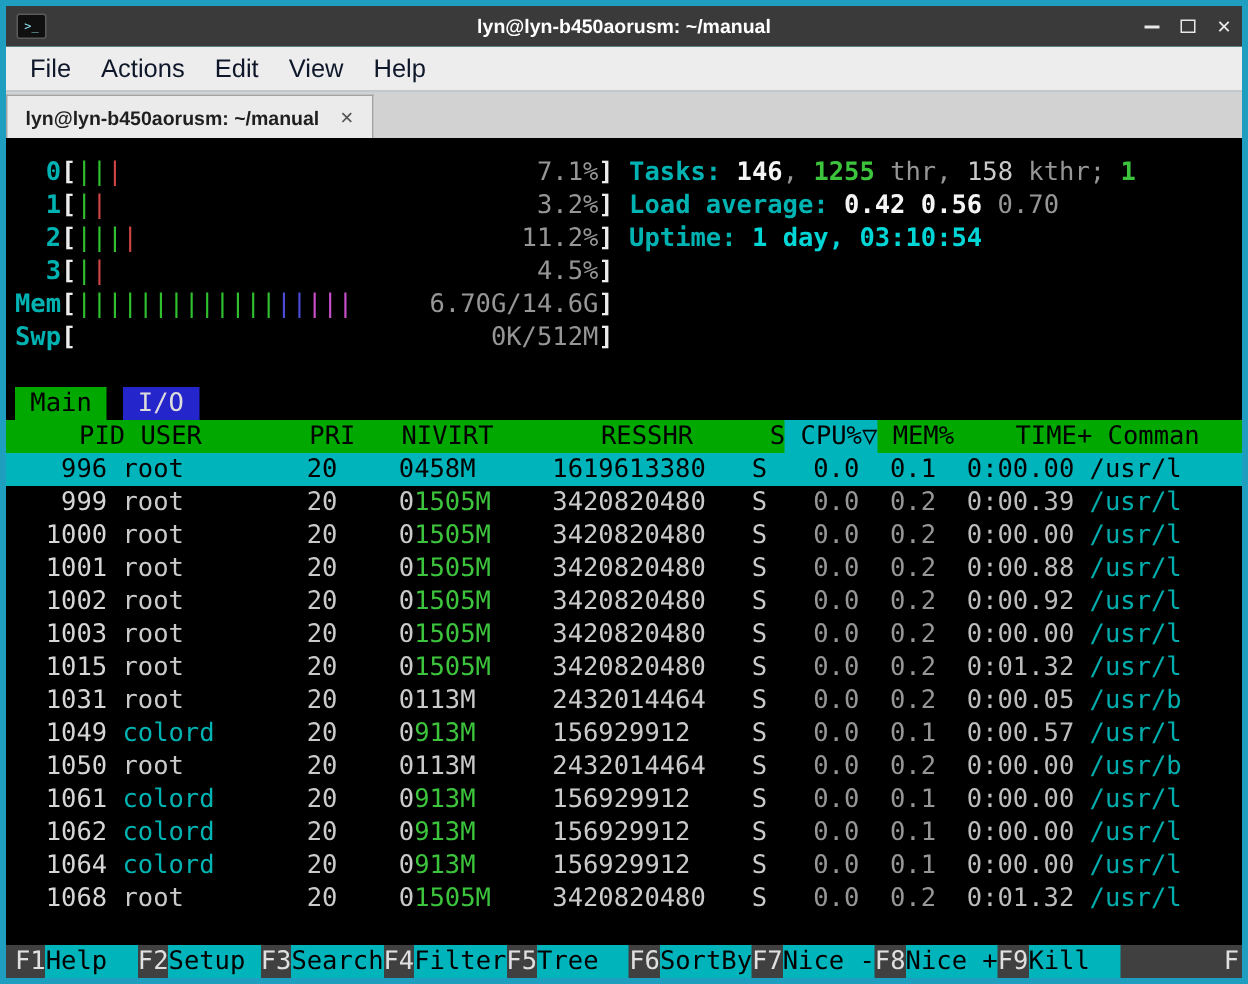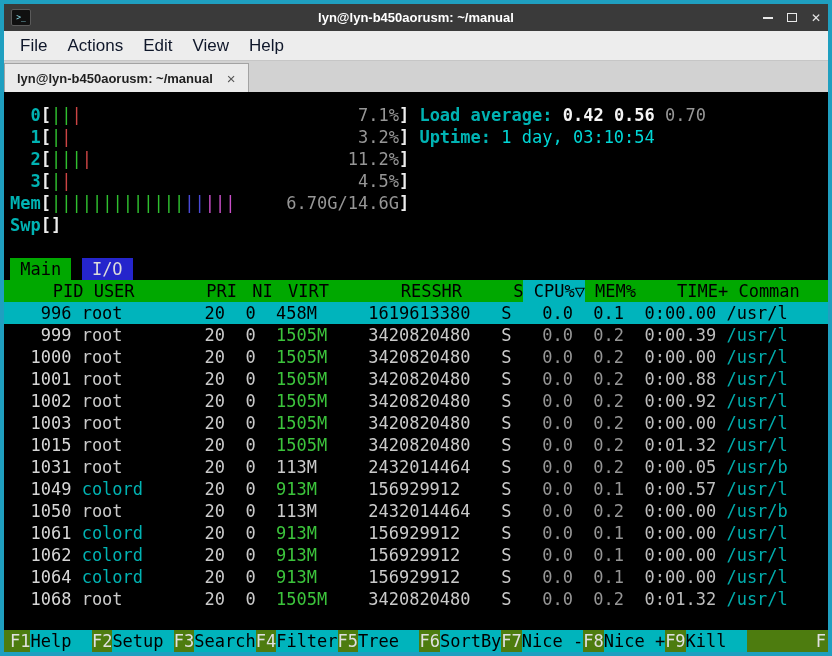--- a/index.html
+++ b/index.html
@@ -46,55 +46,55 @@
   .mid{display:inline-block;width:3ch;text-align:right;color:var(--text-cyan);font-weight:bold}
   .br{color:#ededed;font-weight:bold}
   .mbody{flex:1;display:flex;justify-content:space-between;overflow:hidden}
   .bars{white-space:pre}
   .mval{color:var(--text-gray)}
   .bar-green{color:var(--bar-green)}
   .bar-blue{color:var(--bar-blue)}
   .bar-red{color:var(--bar-red)}
   .bar-magenta{color:var(--bar-magenta)}
   .t-cyan{color:var(--text-cyan);font-weight:bold}
-  .t-bcyan{color:var(--bright-cyan);font-weight:normal}
+  .t-bcyan{color:var(--bright-cyan);font-weight:bold}
   .t-white{color:var(--text-white)}
   .t-bwhite{color:var(--bright-white);font-weight:bold}
   .t-gray{color:var(--text-gray)}
   .t-green{color:var(--text-green)}
   .t-bgreen{color:var(--text-green);font-weight:bold}
   
   .screen-tabs{padding-left:6px}
   .stab{display:inline-block;padding:0 1ch}
   .stab.active{background:var(--green);color:#000}
   .stab.inactive{background:var(--blue-tab);color:#dcdcdc;margin-left:1ch}
   
   .thead{display:flex;background:var(--green);color:#000;padding-left:18px}
   .thead .sortcol{background:var(--cyan-bg)}
   .prow{display:flex;padding-left:6px}
   .prow.sel{background:var(--cyan-bg)}
   .prow.sel span{color:#000 !important;font-weight:normal}
   .c-pid{display:inline-block;width:6ch;text-align:right}
   .c-user{display:inline-block;width:10ch;padding-left:1ch;overflow:hidden}
   .c-pri{display:inline-block;width:5ch;text-align:right}
-  .c-ni{display:inline-block;width:5ch;text-align:center}
+  .c-ni{display:inline-block;width:5ch;text-align:right}
   .c-virt{display:inline-block;width:7ch;text-align:left}
   .c-res{display:inline-block;width:7ch;text-align:right}
   .c-shr{display:inline-block;width:7ch;text-align:left}
   .c-s{display:inline-block;width:2ch;text-align:right}
   .c-cpu{display:inline-block;width:6ch;text-align:right}
   .c-mem{display:inline-block;width:5ch;text-align:right}
   .c-time{display:inline-block;width:9ch;text-align:right}
   .c-cmd{flex:1;padding-left:1ch;overflow:hidden;white-space:pre}
   .t-pid{color:#d6d6d6}
   .t-time{color:#bdbdbd}
   .t-cmd{color:var(--cmd-cyan)}
   .u-cyan{color:var(--text-cyan)}
   
-  .fnbar{display:flex;background:#4d7c0f;padding-left:6px;overflow:hidden}
+  .fnbar{display:flex;background:#404040;padding-left:6px;overflow:hidden}
   .fkey{display:flex}
   .fk-key{color:#e0e0e0}
   .fk-label{display:inline-block;width:6ch;padding-right:6px;background:var(--cyan-bg);color:#000;overflow:hidden;white-space:pre}
   .fkey.flast{margin-left:auto;margin-right:2px}
 </style>
 </head>
 <body>
 
 <div class="window">
 
@@ -132,23 +132,24 @@
   </div>
 
   <div class="terminal">
     <div class="meters">
       <div class="meters-left">
           <div class="mline"><span class="mid">0</span><span class="br">[</span><div class="mbody"><span class="bars"><span class="bar-green">|</span><span class="bar-green">|</span><span class="bar-red">|</span></span><span class="mval">7.1%</span></div><span class="br">]</span></div>
           <div class="mline"><span class="mid">1</span><span class="br">[</span><div class="mbody"><span class="bars"><span class="bar-green">|</span><span class="bar-red">|</span></span><span class="mval">3.2%</span></div><span class="br">]</span></div>
           <div class="mline"><span class="mid">2</span><span class="br">[</span><div class="mbody"><span class="bars"><span class="bar-green">|</span><span class="bar-green">|</span><span class="bar-green">|</span><span class="bar-red">|</span></span><span class="mval">11.2%</span></div><span class="br">]</span></div>
           <div class="mline"><span class="mid">3</span><span class="br">[</span><div class="mbody"><span class="bars"><span class="bar-green">|</span><span class="bar-red">|</span></span><span class="mval">4.5%</span></div><span class="br">]</span></div>
           <div class="mline"><span class="mid">Mem</span><span class="br">[</span><div class="mbody"><span class="bars"><span class="bar-green">|</span><span class="bar-green">|</span><span class="bar-green">|</span><span class="bar-green">|</span><span class="bar-green">|</span><span class="bar-green">|</span><span class="bar-green">|</span><span class="bar-green">|</span><span class="bar-green">|</span><span class="bar-green">|</span><span class="bar-green">|</span><span class="bar-green">|</span><span class="bar-green">|</span><span class="bar-blue">|</span><span class="bar-blue">|</span><span class="bar-magenta">|</span><span class="bar-magenta">|</span><span class="bar-magenta">|</span></span><span class="mval">6.70G/14.6G</span></div><span class="br">]</span></div>
-          <div class="mline"><span class="mid">Swp</span><span class="br">[</span><span class="br">]</span></div>
+          <div class="mline"><span class="mid">Swp</span><span class="br">[</span><div class="mbody"><span class="bars"></span><span class="mval">0K/512M</span></div><span class="br">]</span></div>
         </div>
       <div class="meters-right">
+          <div class="iline"><span class="t-cyan">Tasks: </span><span class="t-bwhite">146</span><span class="t-gray">, </span><span class="t-bgreen">1255</span><span class="t-gray"> thr, </span><span class="t-white">158</span><span class="t-gray"> kthr; </span><span class="t-bgreen">1</span></div>
           <div class="iline"><span class="t-cyan">Load average: </span><span class="t-bwhite">0.42 </span><span class="t-bwhite">0.56 </span><span class="t-gray">0.70</span></div>
           <div class="iline"><span class="t-cyan">Uptime: </span><span class="t-bcyan">1 day, 03:10:54</span></div>
         </div>
     </div>
     <div class="spacer"></div>
     <div class="screen-tabs"><span class="stab active">Main</span><span class="stab inactive">I/O</span></div>
     <div class="thead"><span class="c-pid">PID</span><span class="c-user">USER</span><span class="c-pri">PRI</span><span class="c-ni">NI</span><span class="c-virt">VIRT</span><span class="c-res">RES</span><span class="c-shr">SHR</span><span class="c-s">S</span><span class="c-cpu sortcol">CPU%▽</span><span class="c-mem">MEM%</span><span class="c-time">TIME+</span><span class="c-cmd">Comman</span></div>
     <div class="plist">
         <div class="prow sel"><span class="c-pid t-pid">996</span><span class="c-user t-white">root</span><span class="c-pri t-white">20</span><span class="c-ni t-white">0</span><span class="c-virt t-white">458M</span><span class="c-res t-white">16196</span><span class="c-shr t-white">13380</span><span class="c-s t-white">S</span><span class="c-cpu t-gray">0.0</span><span class="c-mem t-gray">0.1</span><span class="c-time t-time">0:00.00</span><span class="c-cmd t-cmd">/usr/l</span></div>
         <div class="prow"><span class="c-pid t-pid">999</span><span class="c-user t-white">root</span><span class="c-pri t-white">20</span><span class="c-ni t-white">0</span><span class="c-virt t-green">1505M</span><span class="c-res t-white">34208</span><span class="c-shr t-white">20480</span><span class="c-s t-white">S</span><span class="c-cpu t-gray">0.0</span><span class="c-mem t-gray">0.2</span><span class="c-time t-time">0:00.39</span><span class="c-cmd t-cmd">/usr/l</span></div>

